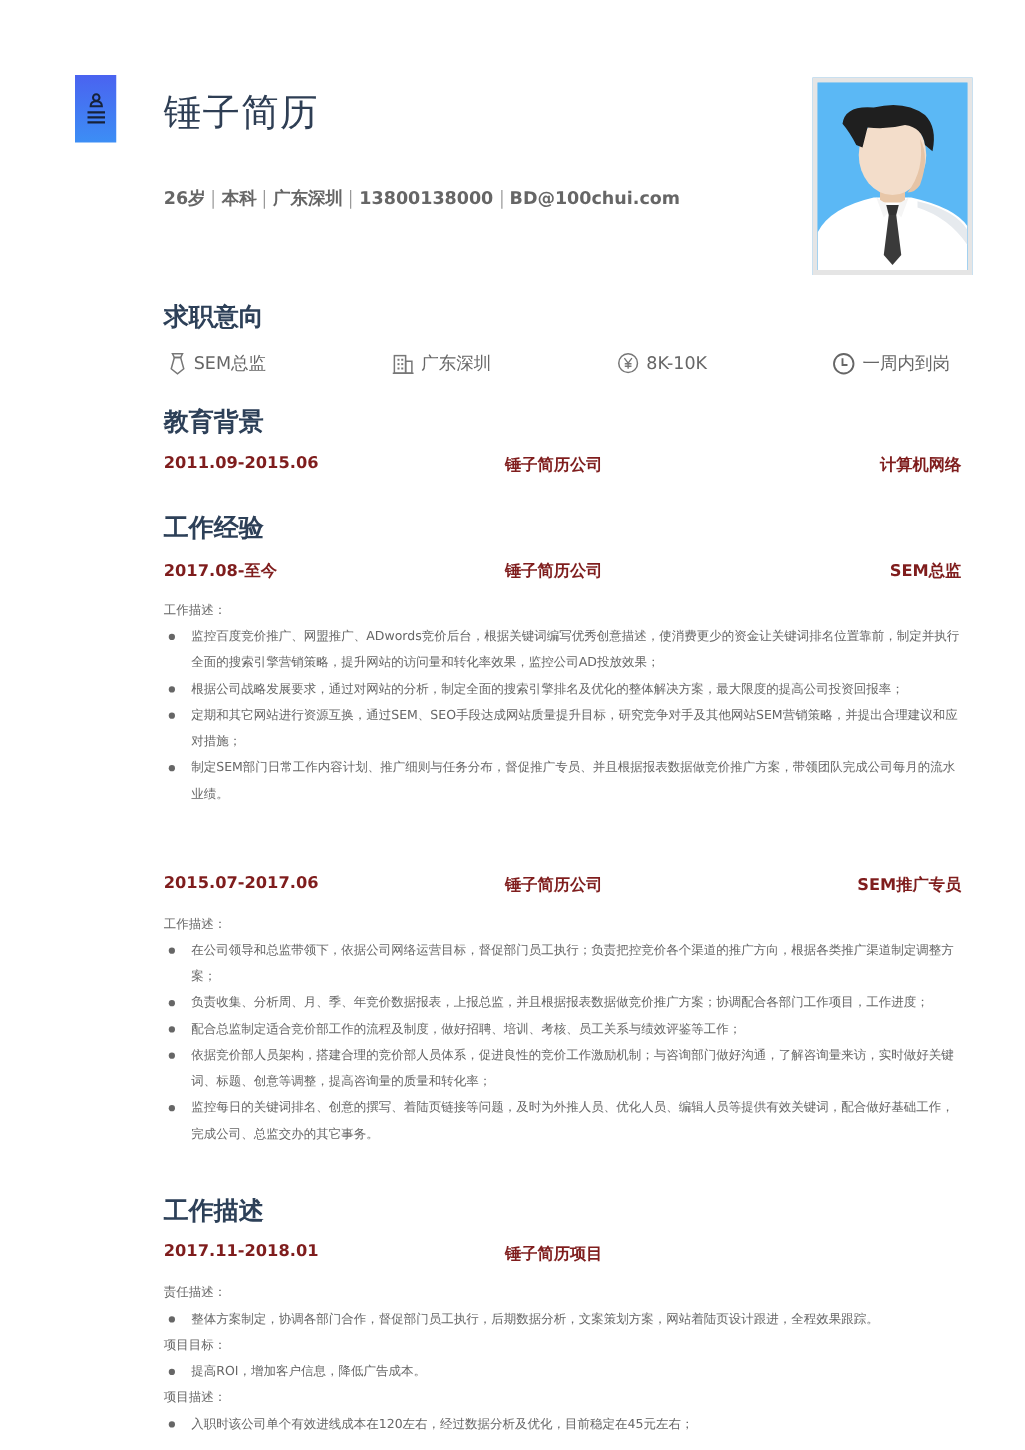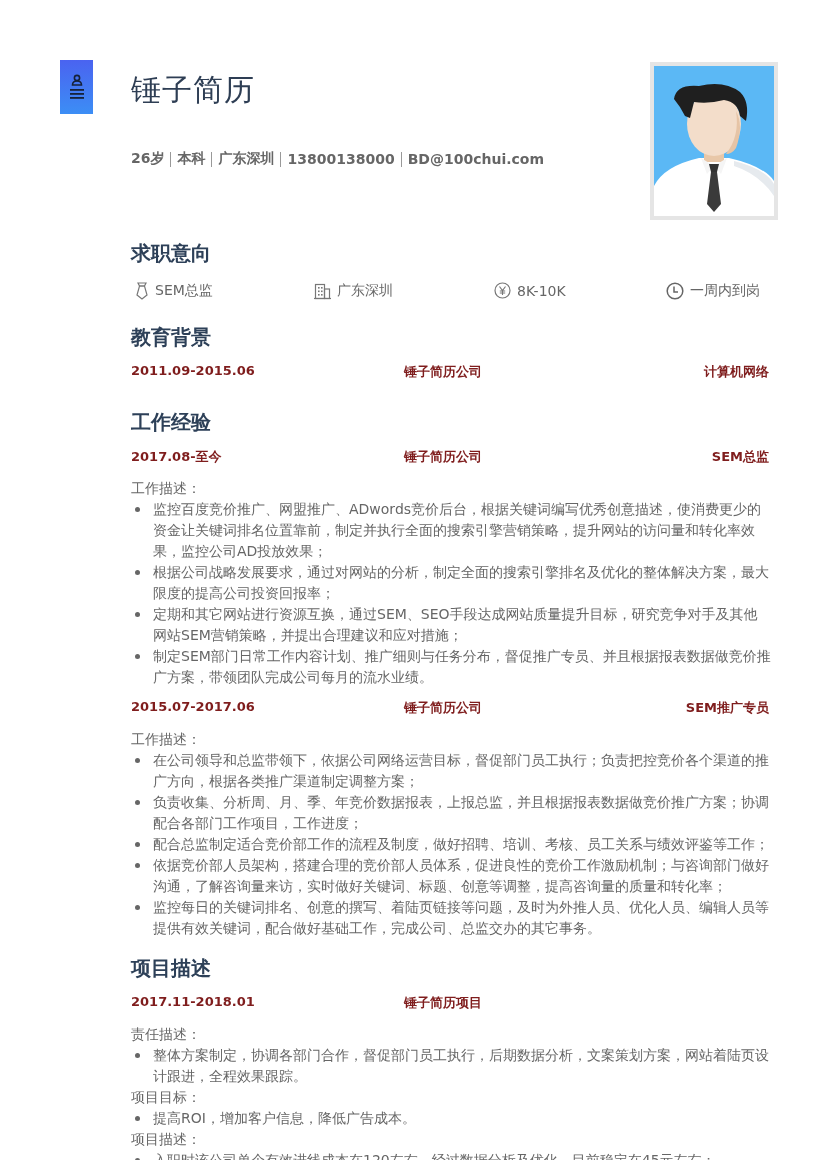--- a/index.html
+++ b/index.html
@@ -34,21 +34,21 @@
 
   .intent-row { position: absolute; left: 131px; top: 282px; width: 640px; height: 20px; font-size: 14px; color: #666; }
   .intent-item { position: absolute; top: 0; display: flex; align-items: center; white-space: nowrap; }
   .intent-item svg { margin-right: 6px; }
 
   .row3 { position: absolute; left: 131px; width: 638px; height: 20px; font-size: 13px; font-weight: bold; color: #7f1d1d; }
   .row3 .c1 { position: absolute; left: 0; top: 0; }
   .row3 .c2 { position: absolute; left: 273px; top: 0; }
   .row3 .c3 { position: absolute; right: 0; top: 0; }
 
-  .block { position: absolute; left: 131px; width: 640px; font-size: 14px; color: #666; line-height: 21px; }
+  .block { position: absolute; left: 131px; width: 640px; font-size: 10px; color: #666; line-height: 21px; }
   .block .label { display: block; }
   .block ul { list-style: none; }
   .block li { position: relative; padding-left: 22px; }
   .block li::before {
     content: ""; position: absolute; left: 4px; top: 8px; width: 5px; height: 5px; border-radius: 50%; background: #666;
   }
 </style>
 </head>
 <body>
 
@@ -170,21 +170,21 @@
   <span class="label">工作描述：</span>
   <ul>
     <li>在公司领导和总监带领下，依据公司网络运营目标，督促部门员工执行；负责把控竞价各个渠道的推广方向，根据各类推广渠道制定调整方案；</li>
     <li>负责收集、分析周、月、季、年竞价数据报表，上报总监，并且根据报表数据做竞价推广方案；协调配合各部门工作项目，工作进度；</li>
     <li>配合总监制定适合竞价部工作的流程及制度，做好招聘、培训、考核、员工关系与绩效评鉴等工作；</li>
     <li>依据竞价部人员架构，搭建合理的竞价部人员体系，促进良性的竞价工作激励机制；与咨询部门做好沟通，了解咨询量来访，实时做好关键词、标题、创意等调整，提高咨询量的质量和转化率；</li>
     <li>监控每日的关键词排名、创意的撰写、着陆页链接等问题，及时为外推人员、优化人员、编辑人员等提供有效关键词，配合做好基础工作，完成公司、总监交办的其它事务。</li>
   </ul>
 </div>
 
-<div class="section-title" style="top:955px;">项目描述</div>
+<div class="section-title" style="top:955px;">工作描述</div>
 <div class="row3" style="top:994px;">
   <span class="c1">2017.11-2018.01</span>
   <span class="c2">锤子简历项目</span>
 </div>
 <div class="block" style="top:1024px;">
   <span class="label">责任描述：</span>
   <ul>
     <li>整体方案制定，协调各部门合作，督促部门员工执行，后期数据分析，文案策划方案，网站着陆页设计跟进，全程效果跟踪。</li>
   </ul>
   <span class="label">项目目标：</span>

